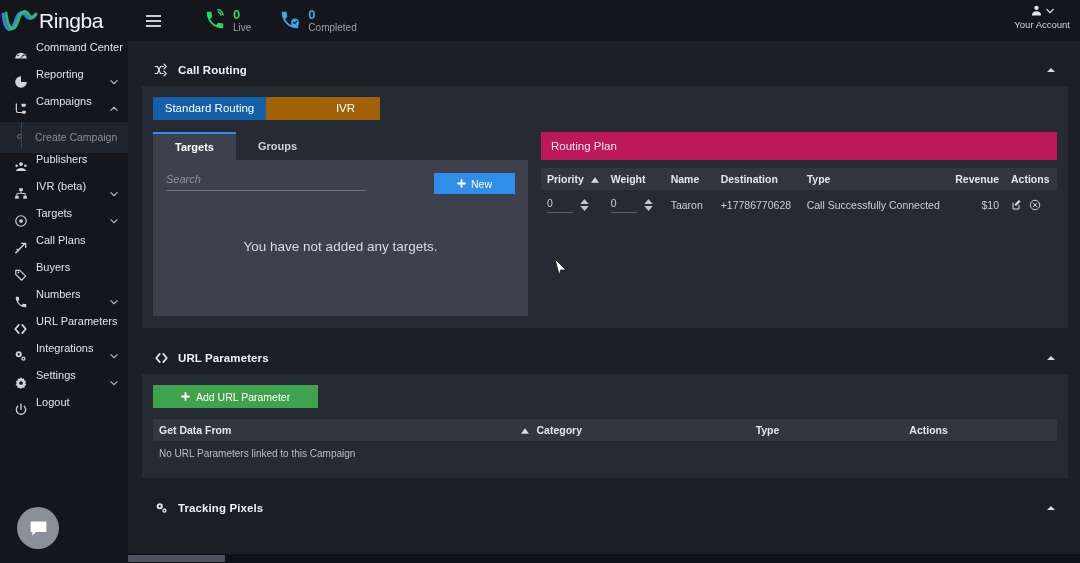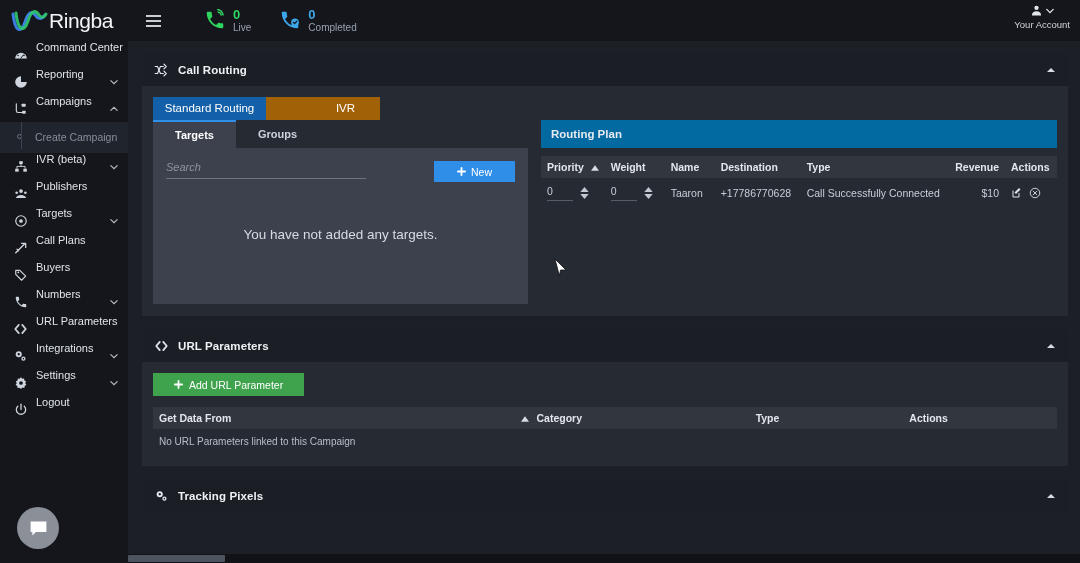--- a/index.html
+++ b/index.html
@@ -13,21 +13,21 @@
 
   
   .topbar {
     position: absolute; top: 0; left: 0; width: 1080px; height: 41px;
     background: #14161c;
     display: flex; align-items: center;
     z-index: 30;
   }
   .brand {
     display: flex; align-items: center;
-    width: 128px; height: 41px; padding-left: 10px;
+    width: 128px; height: 41px; 
   }
   .brand-logo { width: 38px; height: 30px; flex: 0 0 auto; }
   .brand-text {
     color: #f2f4f7; font-size: 21px; letter-spacing: -0.4px;
     margin-left: 1px; font-weight: 400;
   }
   .hamburger {
     width: 26px; height: 41px; margin-left: 12px;
     display: flex; flex-direction: column; justify-content: center;
     align-items: center; gap: 3px; cursor: pointer;
@@ -117,21 +117,21 @@
     color: #e4e8ee; margin-right: 8px;
   }
   .panel-title { color: #eef1f5; font-size: 11.5px; font-weight: 600; letter-spacing: 0.1px; }
   .panel-collapse {
     position: absolute; right: 12px; top: 50%; transform: translateY(-50%);
     width: 10px; height: 10px;
   }
   .panel-body { padding: 11px 11px 12px 11px; }
 
   
-  .mode-tabs { display: flex; width: 248px; }
+  .mode-tabs { display: flex; width: 248px; margin-bottom: 12px; }
   .mode-tab {
     height: 23px; line-height: 23px; text-align: center;
     font-size: 11.5px; cursor: pointer; color: #ffffff;
     flex: 0 0 auto;
   }
   .mode-tab.std { width: 113px; background: #1460a8; }
   .mode-tab.ivr { width: 114px; background: #a16207; padding-left: 45px; }
 
   .routing-cols { display: flex; gap: 13px; }
   .col-left { width: 375px; flex: 0 0 375px; }
@@ -167,22 +167,22 @@
     font-family: "Liberation Sans", sans-serif; cursor: pointer;
     display: flex; align-items: center; gap: 5px;
   }
   .empty-msg {
     position: absolute; left: 0; right: 0; top: 79px;
     text-align: center; color: #d7dbe2; font-size: 13.5px;
   }
 
   
   .rp-title-bar {
-    background: #0369a1; height: 28px; display: flex; align-items: center;
-    padding: 0 10px; color: #e7eaf0; font-size: 11.5px; font-weight: 700;
+    background: #be185d; height: 28px; display: flex; align-items: center;
+    padding: 0 10px; color: #e7eaf0; font-size: 11.5px; font-weight: 400;
   }
   .rp-table { width: 100%; border-collapse: collapse; margin-top: 8px; }
   .rp-table th {
     background: #32363f; color: #e3e7ed; font-size: 10.5px;
     font-weight: 600; text-align: left; height: 22px;
     padding: 0 6px; white-space: nowrap;
   }
   .rp-table td {
     color: #c8ced7; font-size: 10.5px; height: 29px;
     padding: 0 6px; background: #262a33; white-space: nowrap;
@@ -192,21 +192,21 @@
   .spin-cell { display: flex; align-items: center; gap: 7px; }
   .spin-num {
     width: 26px; border-bottom: 1px solid #565d69; color: #c8ced7;
     font-size: 10.5px; padding-bottom: 3px;
   }
   .spin-arrows { display: flex; flex-direction: column; gap: 2px; cursor: pointer; }
   .act-icons { display: flex; gap: 6px; align-items: center; }
   .act-icons span { cursor: pointer; display: flex; }
   .btn-add {
     background: #3fa34d; color: #fff; border: none;
-    height: 23px; padding: 0 21px; font-size: 10.5px;
+    height: 23px; padding: 0 28px; font-size: 10.5px;
     font-family: "Liberation Sans", sans-serif; cursor: pointer;
     display: flex; align-items: center; gap: 6px;
   }
   .up-table { width: 100%; border-collapse: collapse; margin-top: 11px; }
   .up-table th {
     background: #32363f; color: #e3e7ed; font-size: 10.5px;
     font-weight: 600; text-align: left; height: 22px; padding: 0 6px;
   }
   .up-table td {
     color: #b9bfc9; font-size: 10px; height: 25px;
@@ -333,42 +333,42 @@
   <div class="subnav">
     <div class="sub-item">
       <span class="sub-dot"></span>
       <span class="sub-lbl">Create Campaign</span>
     </div>
   </div>
 
   <div class="nav-item">
     <span class="nav-ico">
       <svg width="14" height="14" viewBox="0 0 24 24">
+        <circle cx="12" cy="7" r="3.2" fill="#cfd5de"></circle>
+        <path d="M3 19c1.5-3.5 5-5.2 9-5.2s7.5 1.7 9 5.2z" fill="#cfd5de"></path>
+        <circle cx="4.5" cy="10" r="2.2" fill="#cfd5de"></circle>
+        <circle cx="19.5" cy="10" r="2.2" fill="#cfd5de"></circle>
+      </svg>
+    </span>
+    <span class="nav-lbl">Publishers</span>
+  </div>
+
+  <div class="nav-item">
+    <span class="nav-ico">
+      <svg width="14" height="14" viewBox="0 0 24 24">
         <rect x="9" y="2" width="6" height="5" fill="#cfd5de"></rect>
         <rect x="2" y="15" width="6" height="5" fill="#cfd5de"></rect>
         <rect x="16" y="15" width="6" height="5" fill="#cfd5de"></rect>
         <path d="M12 7v4M5 15v-4h14v4" stroke="#cfd5de" stroke-width="1.6" fill="none"></path>
       </svg>
     </span>
     <span class="nav-lbl">IVR (beta)</span>
     <svg class="nav-caret" viewBox="0 0 10 10">
       <path d="M1 3.2l4 4 4-4" stroke="#b6bdc8" stroke-width="1.4" fill="none" stroke-linecap="round"></path>
     </svg>
-  </div>
-
-  <div class="nav-item">
-    <span class="nav-ico">
-      <svg width="14" height="14" viewBox="0 0 24 24">
-        <circle cx="12" cy="7" r="3.2" fill="#cfd5de"></circle>
-        <path d="M3 19c1.5-3.5 5-5.2 9-5.2s7.5 1.7 9 5.2z" fill="#cfd5de"></path>
-        <circle cx="4.5" cy="10" r="2.2" fill="#cfd5de"></circle>
-        <circle cx="19.5" cy="10" r="2.2" fill="#cfd5de"></circle>
-      </svg>
-    </span>
-    <span class="nav-lbl">Publishers</span>
   </div>
 
   <div class="nav-item">
     <span class="nav-ico">
       <svg width="14" height="14" viewBox="0 0 24 24">
         <circle cx="12" cy="12" r="9" stroke="#cfd5de" stroke-width="2" fill="none"></circle>
         <circle cx="12" cy="12" r="3.2" fill="#cfd5de"></circle>
       </svg>
     </span>
     <span class="nav-lbl">Targets</span>

